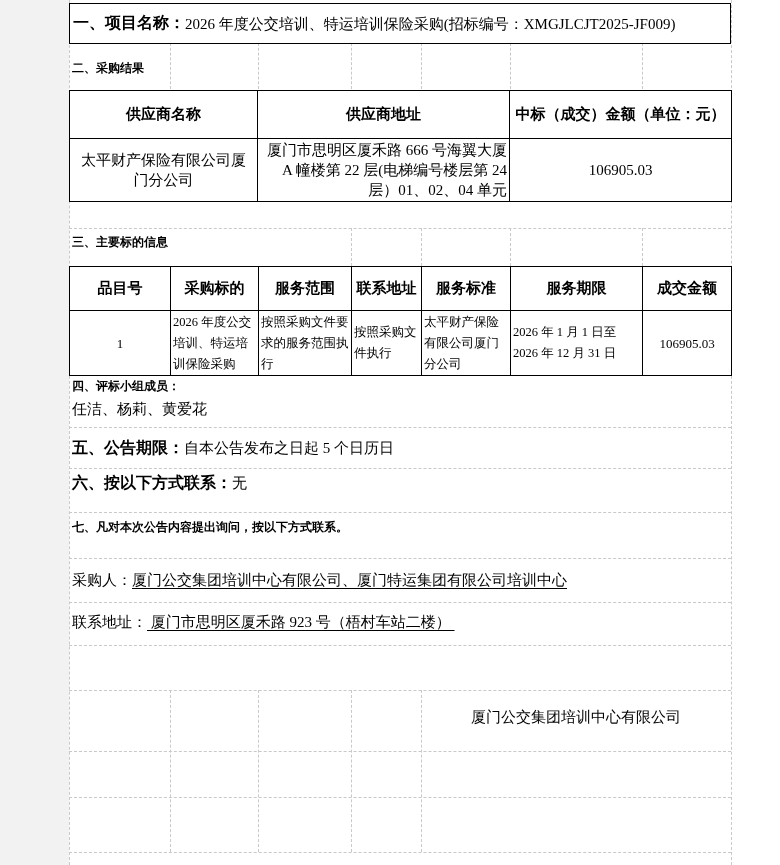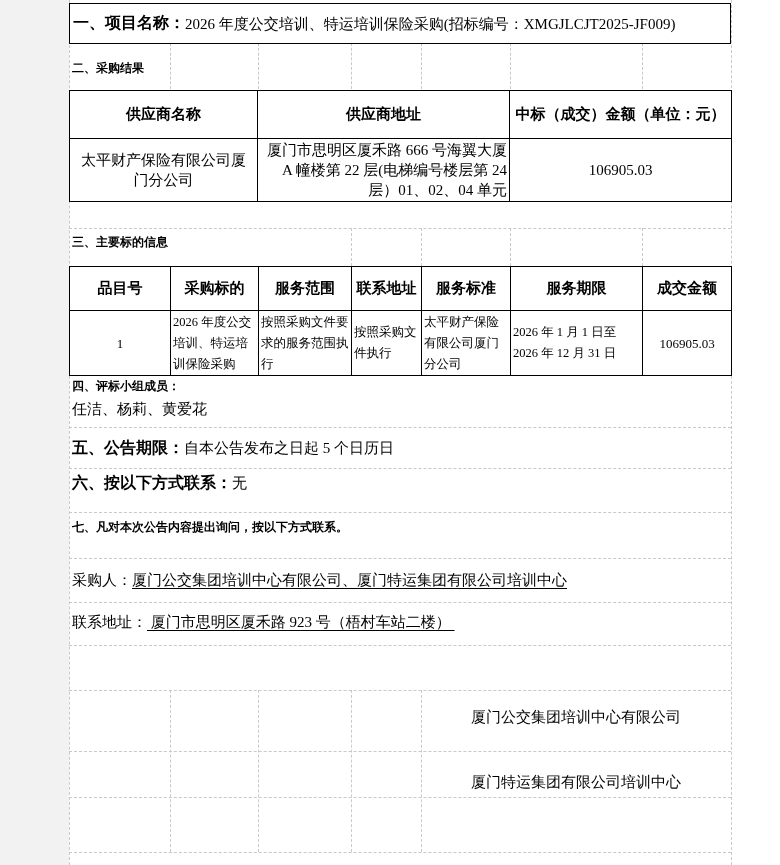--- a/index.html
+++ b/index.html
@@ -145,14 +145,13 @@
   <div class="abs h16" style="top:517px;">七、凡对本次公告内容提出询问，按以下方式联系。</div>
 
   <div class="line15" style="top:570px;">
     <span>采购人：</span><span class="u">厦门公交集团培训中心有限公司、厦门特运集团有限公司培训中心</span>
   </div>
   <div class="line15" style="top:612px;">
     <span>联系地址：</span><span class="u">&nbsp;厦门市思明区厦禾路 923 号（梧村车站二楼）&nbsp;</span>
   </div>
 
   <div class="sig" style="top:707px;">厦门公交集团培训中心有限公司</div>
-  <div class="sig" style="top:772px;">厦门特运集团有限公司培训中心</div>
 </div>
 
 </body></html>

